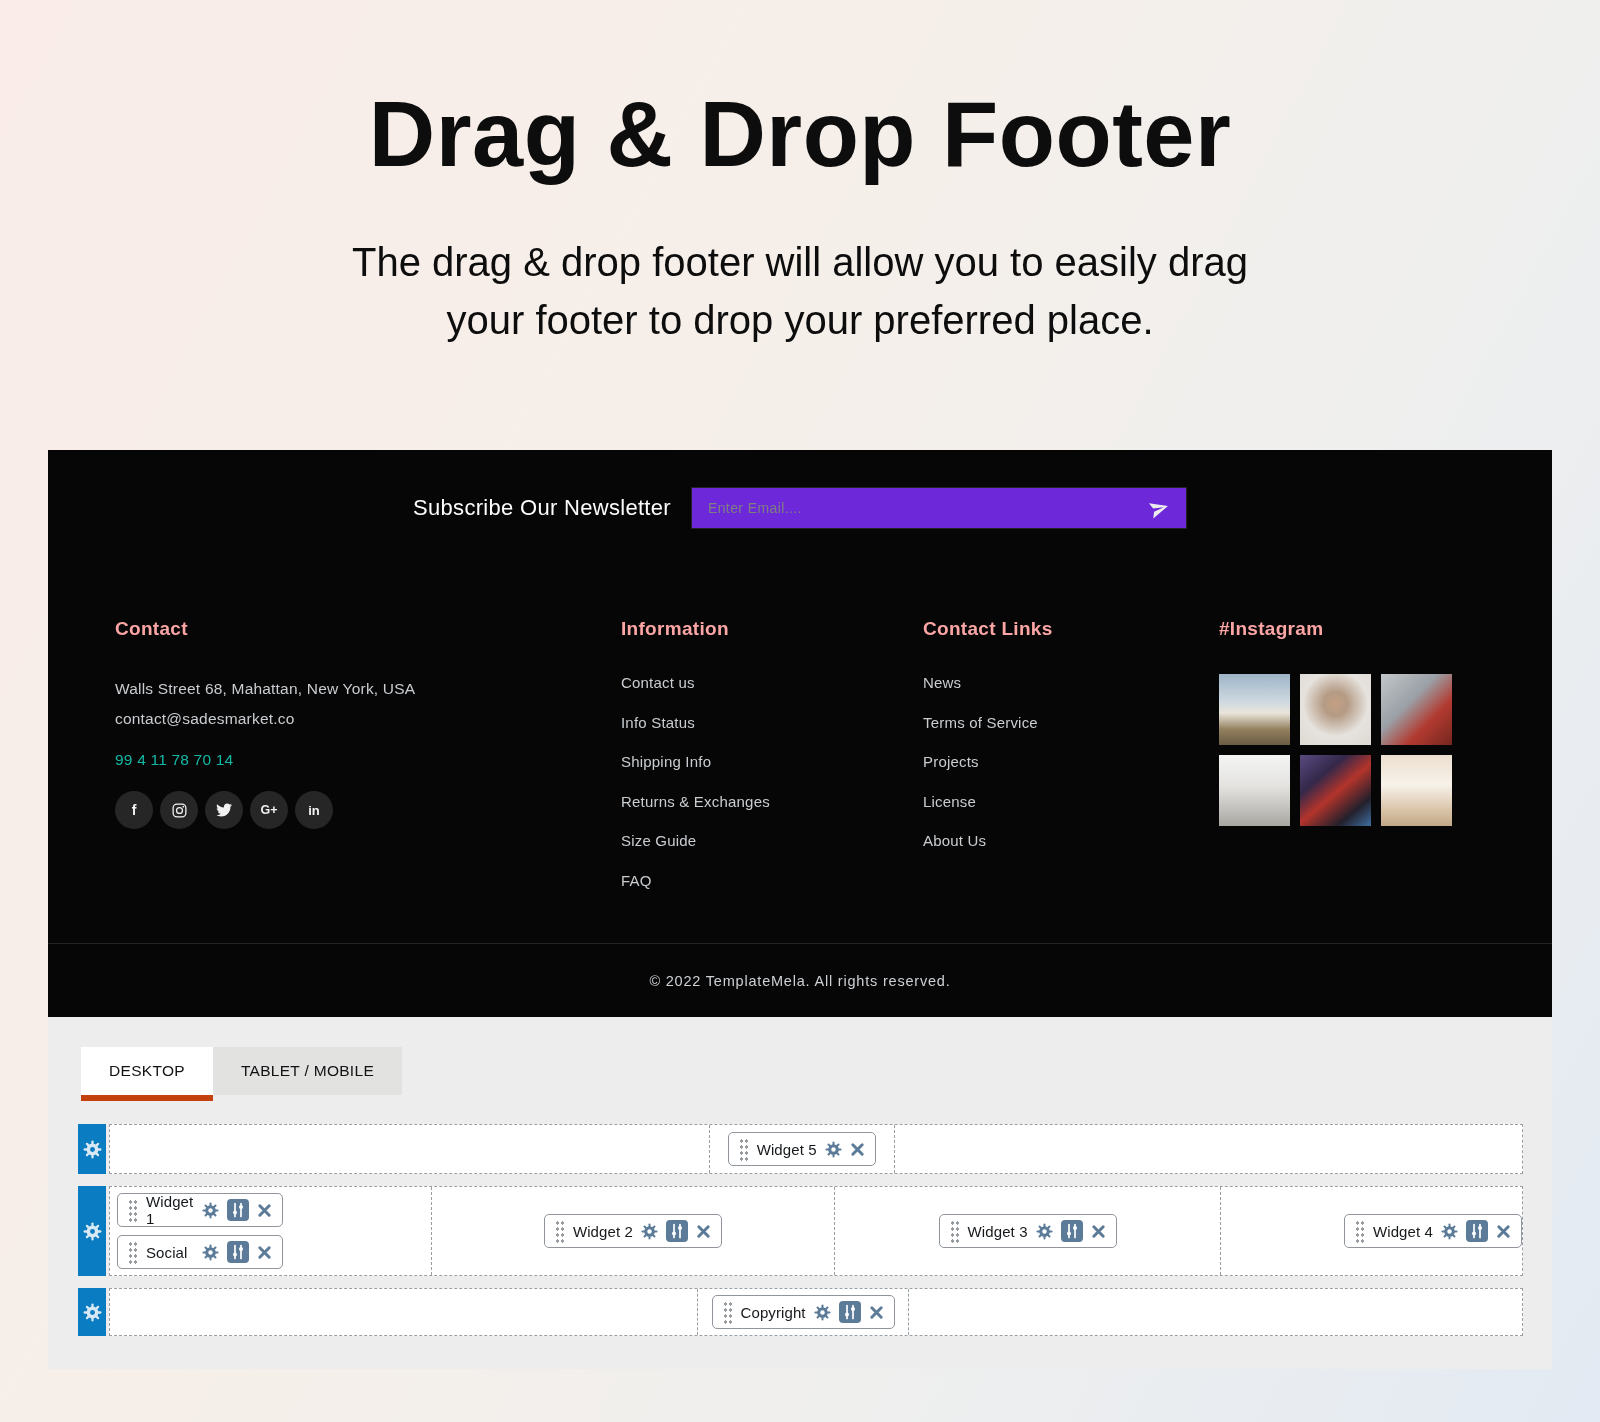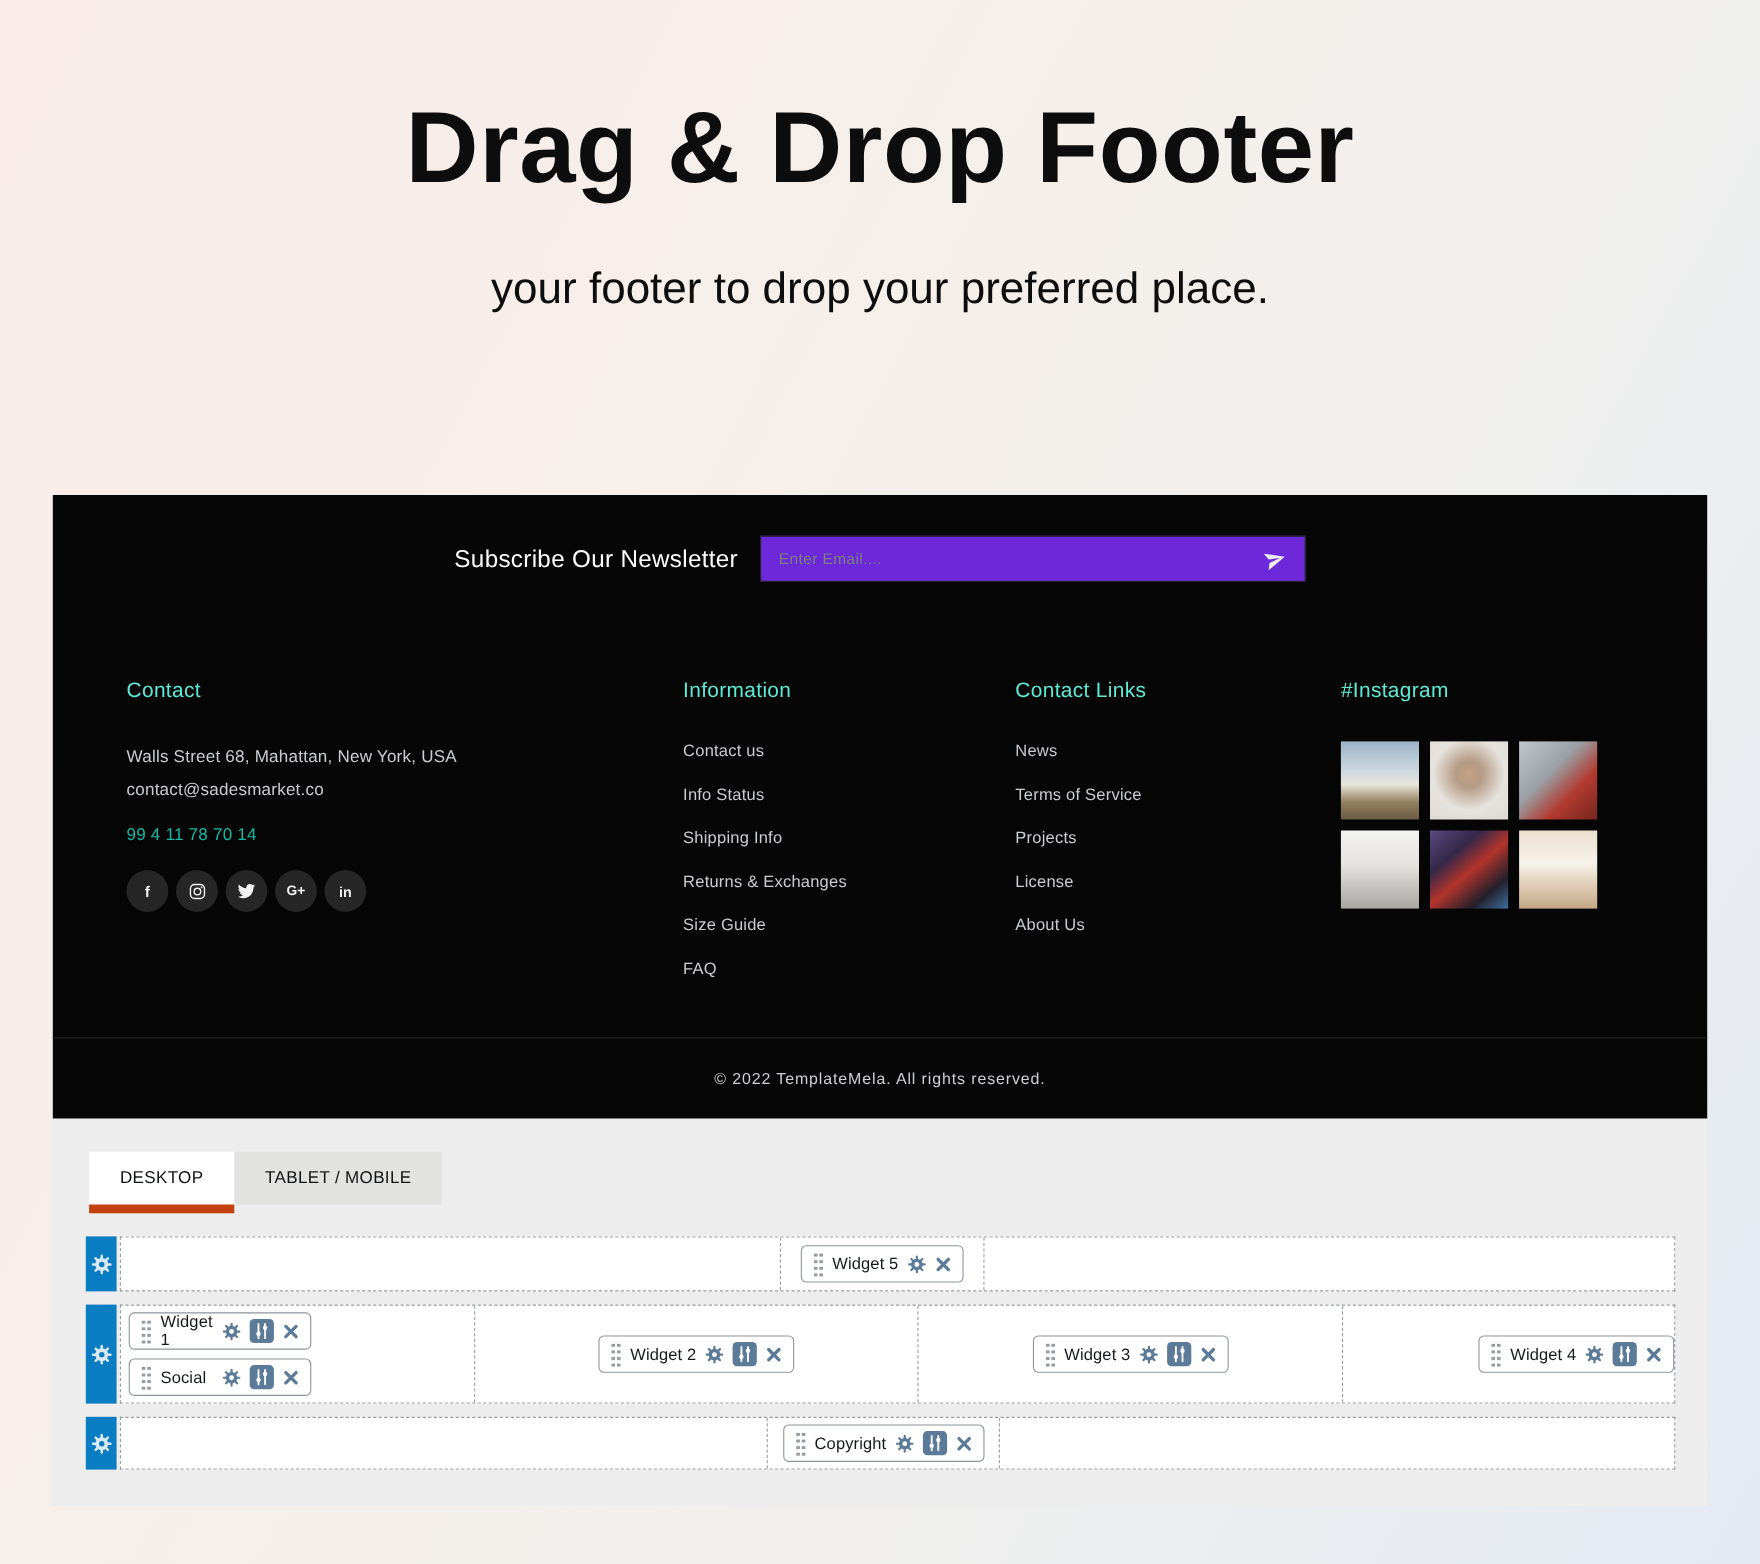--- a/index.html
+++ b/index.html
@@ -37,21 +37,21 @@
   }
   .newsletter-input input {
     flex: 1; background: transparent; border: none; outline: none;
     color: #cfcfcf; font-size: 14px; letter-spacing: 0.4px;
     font-family: "Liberation Sans", sans-serif;
   }
   .newsletter-input input::placeholder { color: #7f7f7f; }
   .send-btn { background: none; border: none; cursor: pointer; display: flex; align-items: center; }
 
   .fcol { position: absolute; top: 168px; }
-  .fcol h3 { font-size: 19px; font-weight: 400; color: #5eead4; letter-spacing: 0.3px; margin-bottom: 34px; }
+  .fcol h3 { font-size: 19px; font-weight: 700; color: #fca5a5; letter-spacing: 0.3px; margin-bottom: 34px; }
   .fcol-contact { left: 67px; }
   .fcol-info    { left: 573px; }
   .fcol-useful  { left: 875px; }
   .fcol-insta   { left: 1171px; }
 
   .addr-line { color: #c9cdd1; font-size: 15.5px; line-height: 30px; letter-spacing: 0.2px; }
   .phone { color: #14b8a6; font-size: 15.5px; margin-top: 17px; letter-spacing: 0.2px; }
   .social-row { display: flex; gap: 7px; margin-top: 22px; }
   .social-circle {
     width: 38px; height: 38px; border-radius: 50%; background: #262626;
@@ -83,21 +83,21 @@
   
   .builder-panel {
     position: absolute; left: 48px; top: 1017px; width: 1504px; height: 352px;
     background: #ededed;
   }
   .tabs { position: absolute; top: 30px; left: 33px; display: flex; align-items: flex-start; }
   .tab {
     padding: 15px 28px; font-size: 15.5px; color: #101214; letter-spacing: 0.3px;
     cursor: pointer; white-space: nowrap;
   }
-  .tab.active { background: #ffffff; border-bottom: 8px solid #c2410c; font-weight: 400; }
+  .tab.active { background: #ffffff; border-bottom: 6px solid #c2410c; font-weight: 400; }
   .tab.inactive { background: #e2e2e1; }
 
   .rows { position: absolute; top: 107px; left: 30px; right: 29px; }
   .brow { display: flex; margin-bottom: 12px; }
   .handle {
     width: 28px; background: #0a7cc1; margin-right: 3px; cursor: pointer;
     display: flex; align-items: center; justify-content: center; flex: none;
   }
   .brow-body {
     flex: 1; background: #ffffff; border: 1px dashed #999ea2; display: flex;
@@ -130,20 +130,21 @@
     display: flex; align-items: center; justify-content: center; cursor: pointer; flex: none;
   }
   .icon-btn { display: flex; align-items: center; cursor: pointer; }
 </style>
 </head>
 <body>
 
 <div class="hero">
   <h1>Drag &amp; Drop Footer</h1>
   <div class="sub">
+    <div>The drag &amp; drop footer will allow you to easily drag</div>
     <div>your footer to drop your preferred place.</div>
   </div>
 </div>
 
 <div class="footer-card">
 
   <div class="newsletter-bar">
     <span class="newsletter-label">Subscribe Our Newsletter</span>
     <div class="newsletter-input">
       <input type="text" placeholder="Enter Email...." style="">

